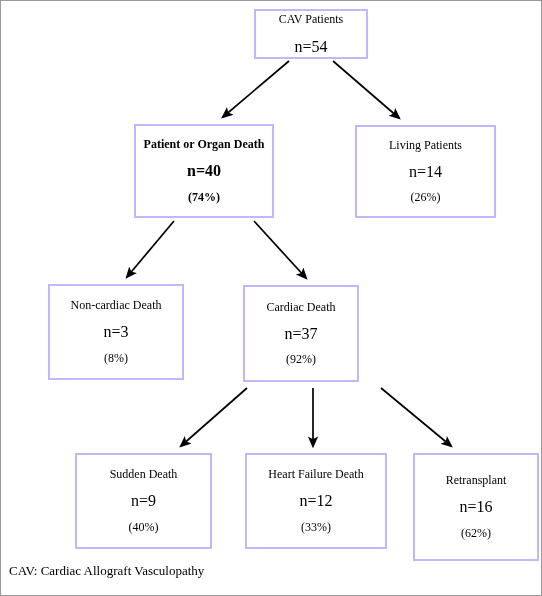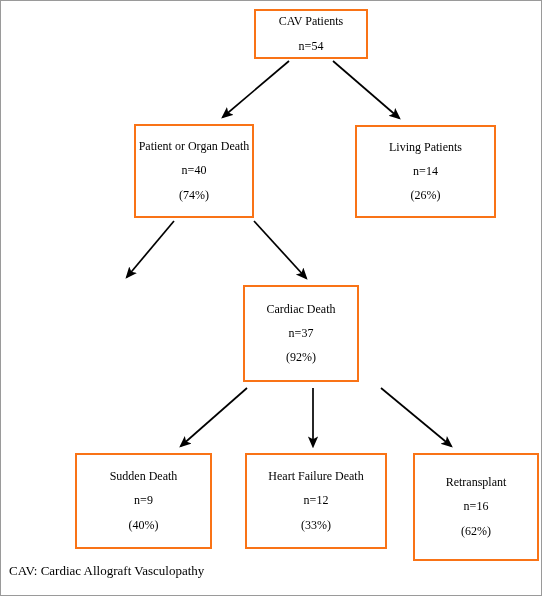--- a/index.html
+++ b/index.html
@@ -23,46 +23,46 @@
   #flow-svg {
     position: absolute;
     left: 0;
     top: 0;
     width: 542px;
     height: 596px;
   }
   .node {
     position: absolute;
     box-sizing: border-box;
-    border: 2px solid #f97316;
+    border: 2px solid #c4b5fd;
     background: #ffffff;
     display: flex;
     flex-direction: column;
     align-items: center;
     justify-content: center;
     text-align: center;
     line-height: 1.1;
   }
   .node .node-label {
     font-size: 12px;
     white-space: nowrap;
   }
   .node .node-n {
-    font-size: 12px;
+    font-size: 16px;
   }
   .node .node-pct {
     font-size: 12px;
   }
   .node.two-line .node-label { margin-bottom: 12px; }
   .node.three-line .node-label { margin-bottom: 11px; }
   .node.three-line .node-n { margin-bottom: 11px; }
 
   
   #node-cav        { left: 253px; top: 8px;   width: 114px; height: 50px; }
-  #node-death      { left: 133px; top: 123px; width: 120px; height: 94px; }
+  #node-death      { left: 133px; top: 123px; width: 140px; height: 94px; font-weight: bold; }
   #node-living     { left: 354px; top: 124px; width: 141px; height: 93px; }
   #node-noncardiac { left: 47px;  top: 283px; width: 136px; height: 96px; }
   #node-cardiac    { left: 242px; top: 284px; width: 116px; height: 97px; }
   #node-sudden     { left: 74px;  top: 452px; width: 137px; height: 96px; }
   #node-hf         { left: 244px; top: 452px; width: 142px; height: 96px; }
   #node-retx       { left: 412px; top: 452px; width: 126px; height: 108px; }
 
   #footnote {
     position: absolute;
     left: 8px;
@@ -108,20 +108,25 @@
     <span class="node-n">n=40</span>
     <span class="node-pct">(74%)</span>
   </div>
 
   <div class="node three-line" id="node-living">
     <span class="node-label">Living Patients</span>
     <span class="node-n">n=14</span>
     <span class="node-pct">(26%)</span>
   </div>
 
+  <div class="node three-line" id="node-noncardiac">
+    <span class="node-label">Non-cardiac Death</span>
+    <span class="node-n">n=3</span>
+    <span class="node-pct">(8%)</span>
+  </div>
 
   <div class="node three-line" id="node-cardiac">
     <span class="node-label">Cardiac Death</span>
     <span class="node-n">n=37</span>
     <span class="node-pct">(92%)</span>
   </div>
 
   <div class="node three-line" id="node-sudden">
     <span class="node-label">Sudden Death</span>
     <span class="node-n">n=9</span>

